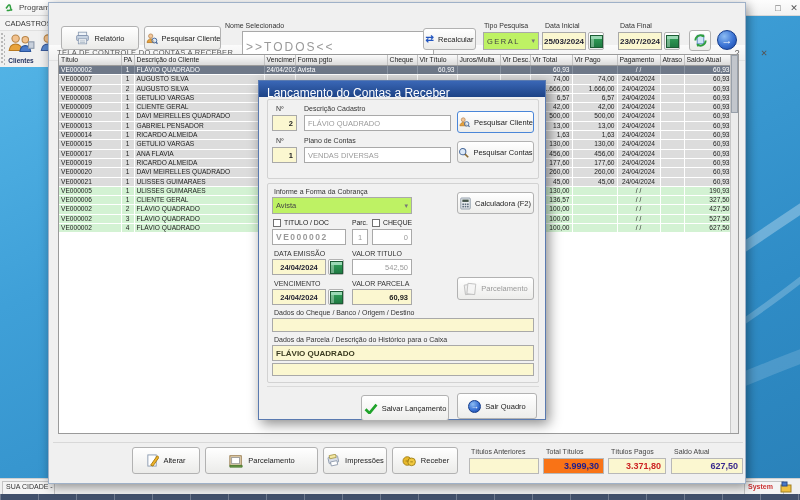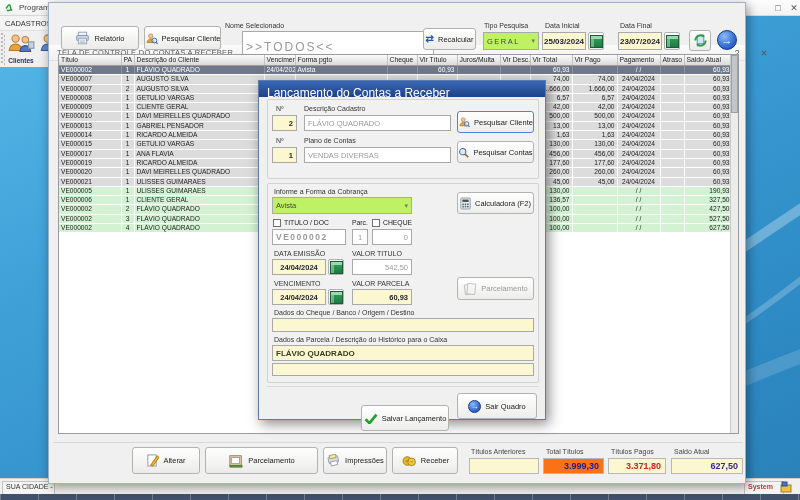--- a/index.html
+++ b/index.html
@@ -690,21 +690,21 @@
 
     <div class="lbl" style="left:15px;top:228px">Dados do Cheque / Banco / Origem / Destino</div>
     <div class="fld yfld" style="left:13px;top:237px;width:262px;height:14px"></div>
 
     <div class="lbl" style="left:15px;top:255px">Dados da Parcela / Descrição do Histórico para o Caixa</div>
     <div class="fld yfld histfld" style="left:13px;top:264px;width:262px;height:16px">FLÁVIO QUADRADO</div>
     <div class="fld yfld" style="left:13px;top:282px;width:262px;height:13px"></div>
 
     <div class="dlg-sep"></div>
 
-    <div class="btn" style="left:102px;top:324px;width:88px;height:26px">
+    <div class="btn" style="left:102px;top:314px;width:88px;height:26px">
       <span class="ico">
         <svg width="14" height="11" viewBox="0 0 18 14">
             <path d="M2 8l5 5L16 2" fill="none" stroke="#1fa32a" stroke-width="3.4"></path>
           </svg>
       </span>
       <span>Salvar Lançamento</span>
     </div>
     <div class="btn" style="left:198px;top:312px;width:80px;height:26px">
       <span class="blue-circle ico" style="width:13px;height:13px;font-size:8px">
         <span>→</span>

